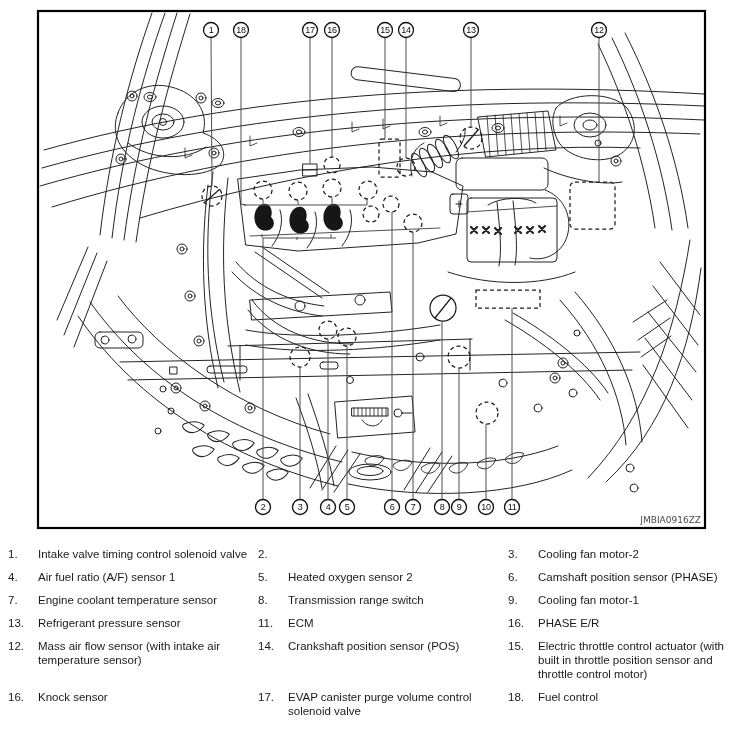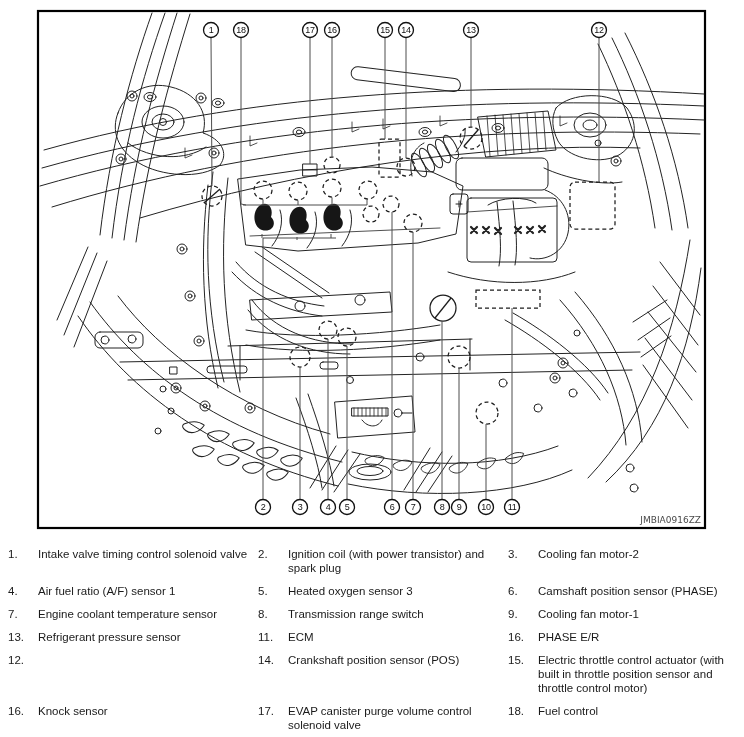--- a/index.html
+++ b/index.html
@@ -374,33 +374,32 @@
   <text class="wm" x="701" y="523">JMBIA0916ZZ</text>
 </svg>
 
 <div class="legend">
   <div class="li">
       <span class="num">1.</span>
       <span class="txt">Intake valve timing control solenoid valve</span>
     </div>
   <div class="li">
       <span class="num">2.</span>
-      <span class="txt">Ignition coil (with power transistor) and spark plug</span>
     </div>
   <div class="li">
       <span class="num">3.</span>
       <span class="txt">Cooling fan motor-2</span>
     </div>
   <div class="li">
       <span class="num">4.</span>
       <span class="txt">Air fuel ratio (A/F) sensor 1</span>
     </div>
   <div class="li">
       <span class="num">5.</span>
-      <span class="txt">Heated oxygen sensor 3</span>
+      <span class="txt">Heated oxygen sensor 2</span>
     </div>
   <div class="li">
       <span class="num">6.</span>
       <span class="txt">Camshaft position sensor (PHASE)</span>
     </div>
   <div class="li">
       <span class="num">7.</span>
       <span class="txt">Engine coolant temperature sensor</span>
     </div>
   <div class="li">
@@ -418,20 +417,21 @@
   <div class="li">
       <span class="num">11.</span>
       <span class="txt">ECM</span>
     </div>
   <div class="li">
       <span class="num">16.</span>
       <span class="txt">PHASE E/R</span>
     </div>
   <div class="li">
       <span class="num">12.</span>
+      <span class="txt">Mass air flow sensor (with intake air temperature sensor)</span>
     </div>
   <div class="li">
       <span class="num">14.</span>
       <span class="txt">Crankshaft position sensor (POS)</span>
     </div>
   <div class="li">
       <span class="num">15.</span>
       <span class="txt">Electric throttle control actuator (with built in throttle position sensor and throttle control motor)</span>
     </div>
   <div class="li">

